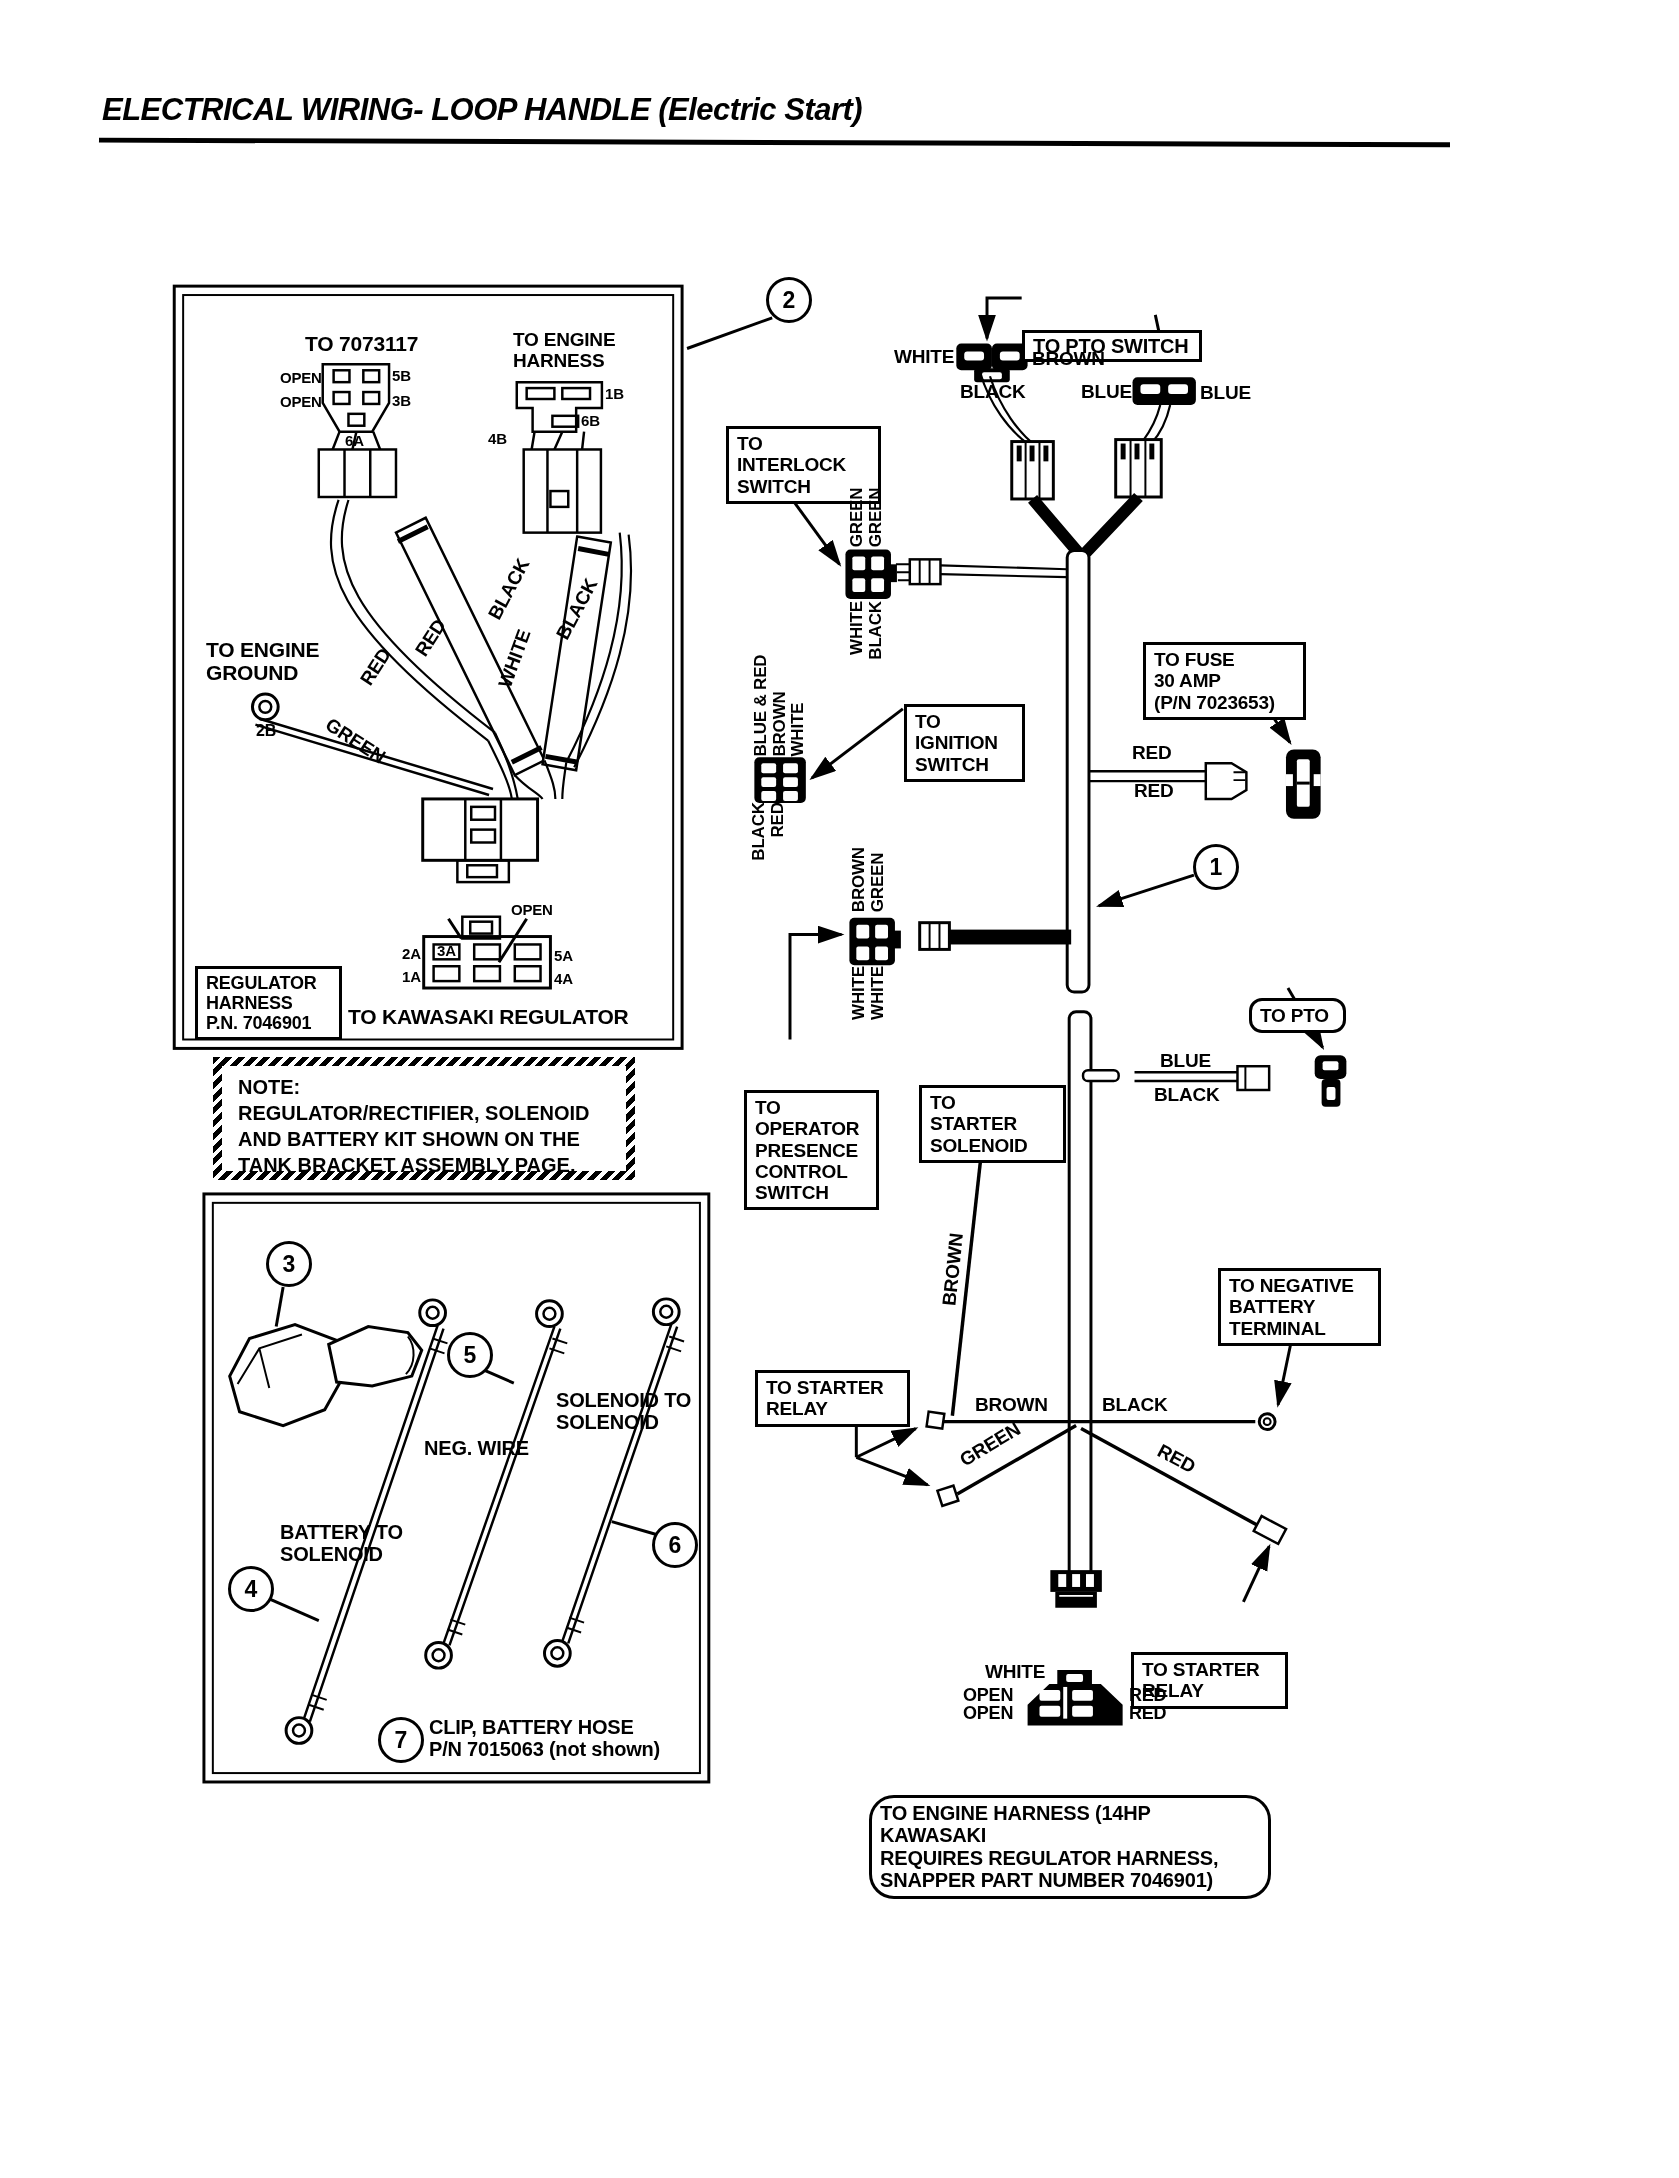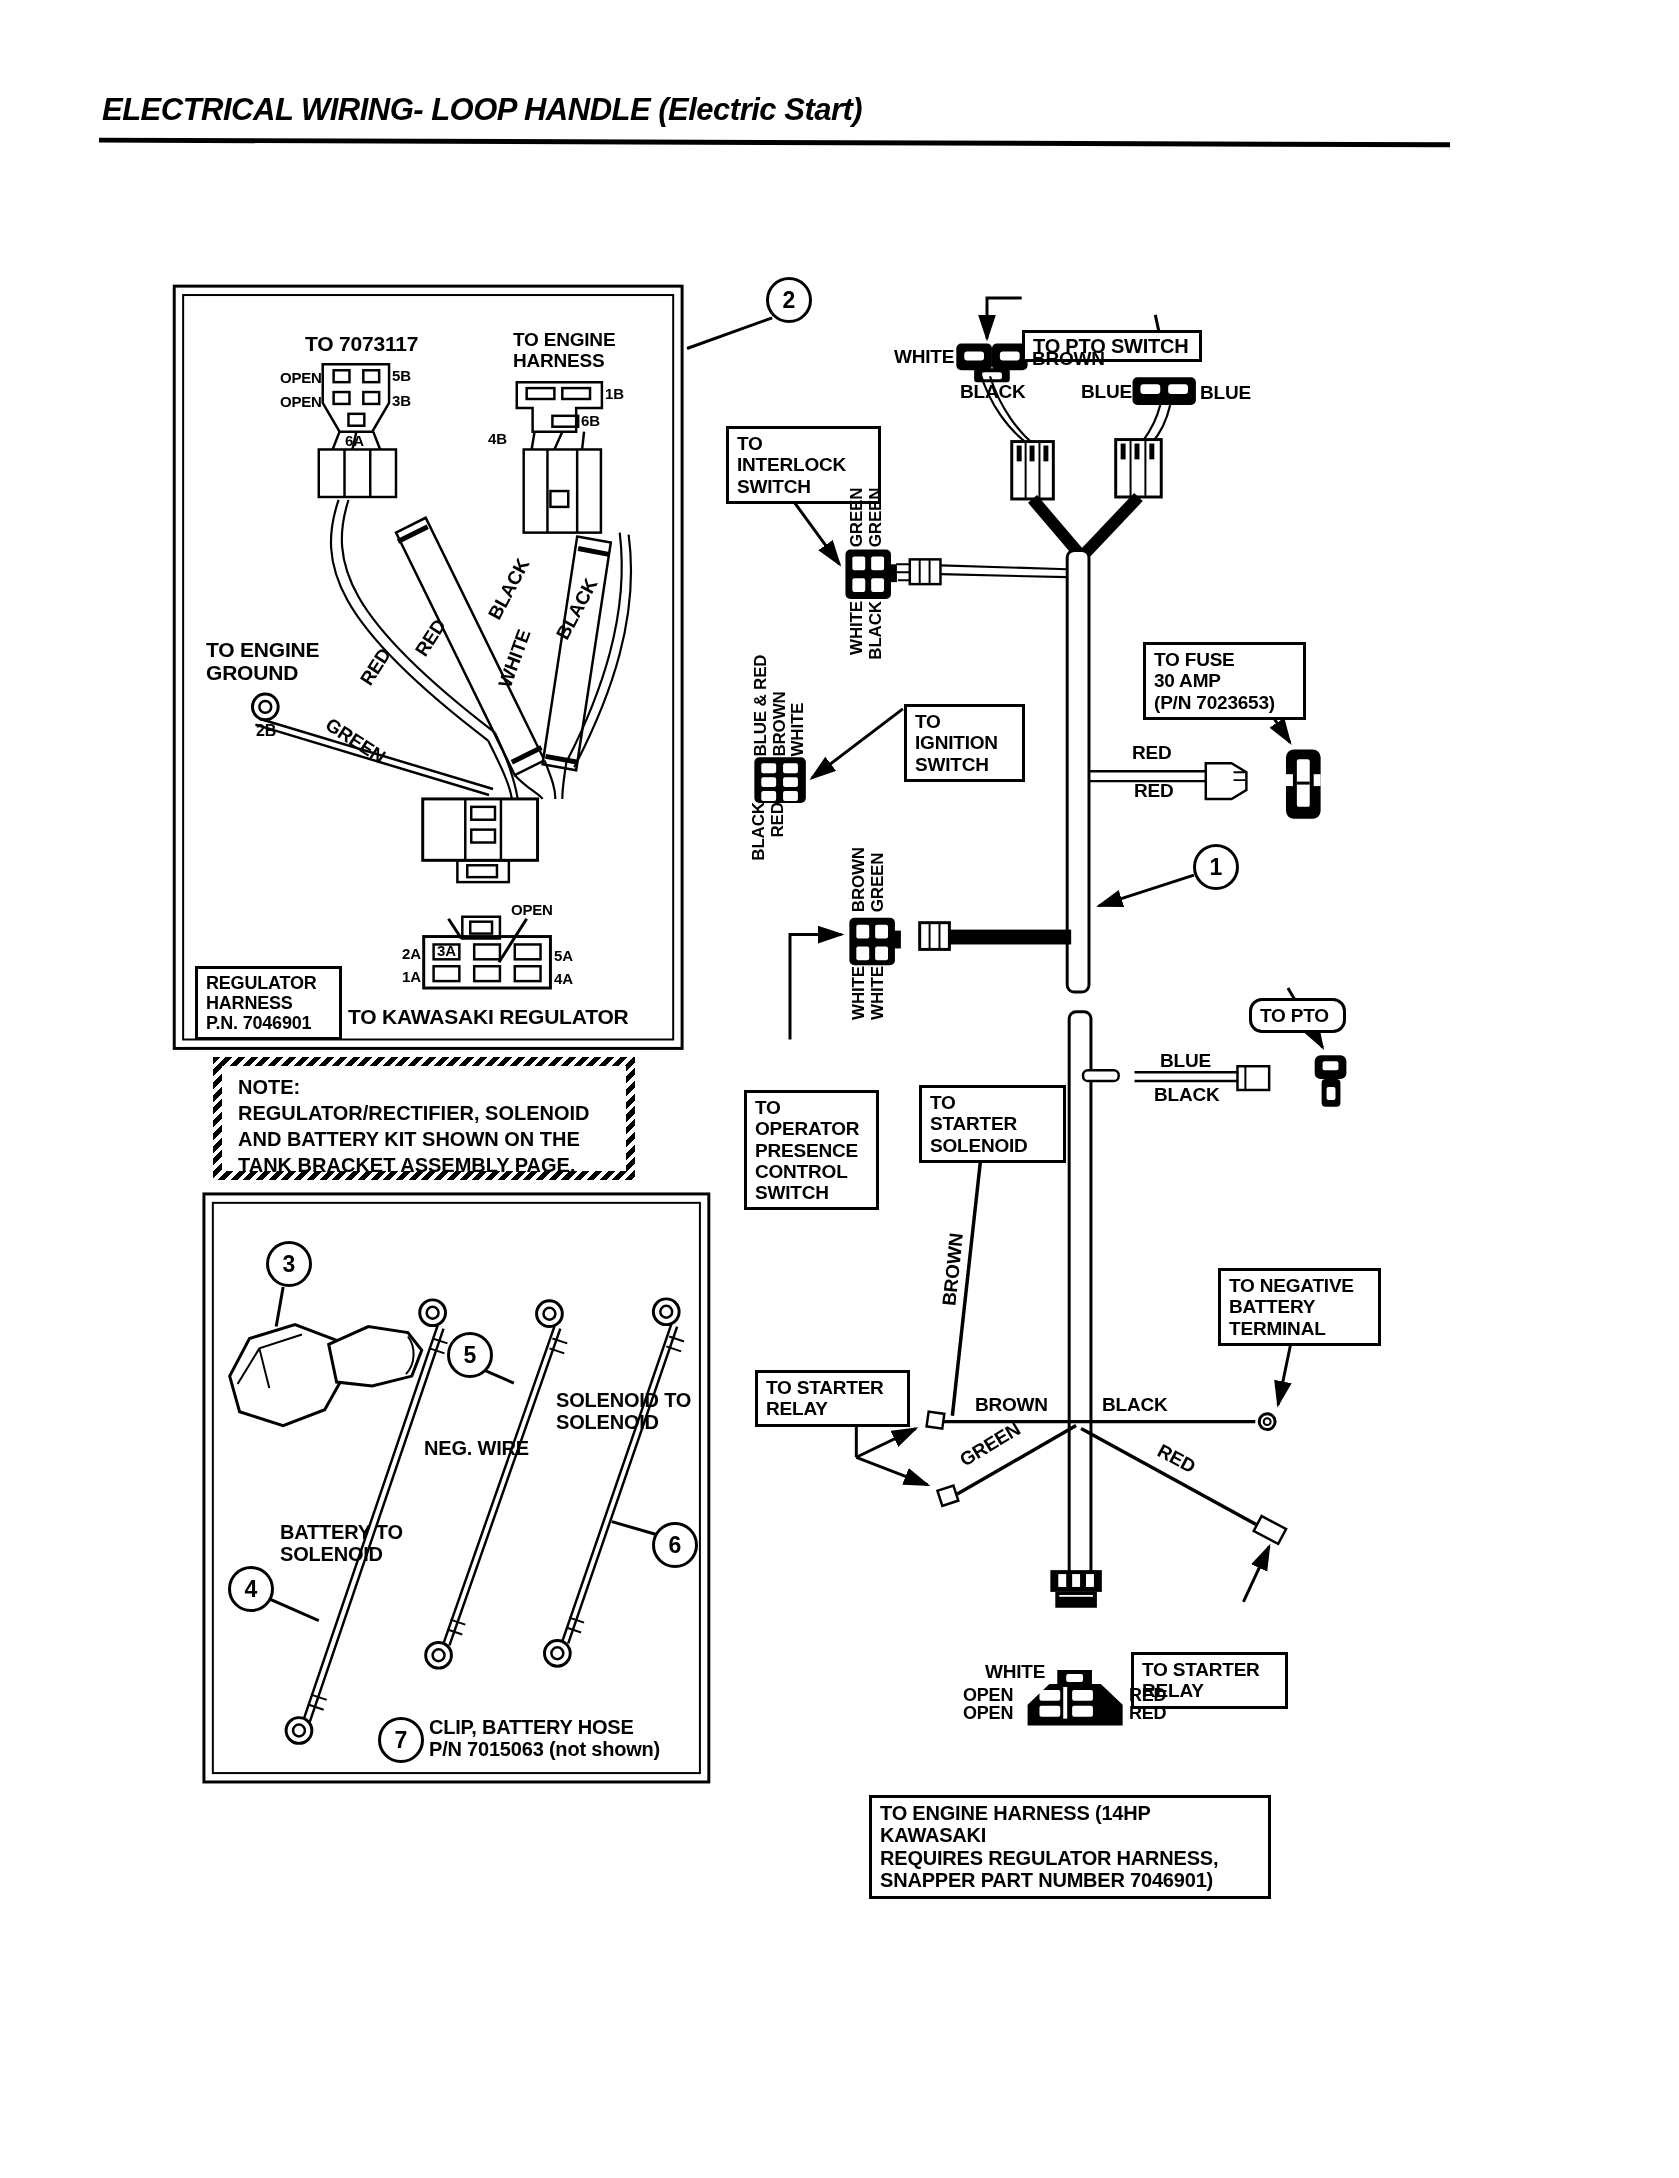--- a/index.html
+++ b/index.html
@@ -359,21 +359,21 @@
   <div class="boxed" style="left:919px;top:1037px;width:125px;font-size:19px;">TO
 STARTER
 SOLENOID</div>
   <div class="boxed" style="left:1218px;top:1220px;width:141px;font-size:19px;">TO NEGATIVE
 BATTERY
 TERMINAL</div>
   <div class="boxed" style="left:755px;top:1322px;width:133px;font-size:19px;">TO STARTER
 RELAY</div>
   <div class="boxed" style="left:1131px;top:1604px;width:135px;font-size:19px;">TO STARTER
 RELAY</div>
-  <div class="boxed" style="left:869px;top:1747px;width:380px;font-size:20px;">TO ENGINE HARNESS (14HP KAWASAKI
+  <div class="boxed" style="left:869px;top:1747px;width:380px;font-size:20px;border-radius:25px;">TO ENGINE HARNESS (14HP KAWASAKI
 REQUIRES REGULATOR HARNESS,
 SNAPPER PART NUMBER 7046901)</div>
 
   <div class="lbl" style="left:894px;top:347px;font-size:19px;">WHITE</div>
   <div class="lbl" style="left:1032px;top:349px;font-size:19px;">BROWN</div>
   <div class="lbl" style="left:960px;top:382px;font-size:19px;">BLACK</div>
   <div class="lbl" style="left:1081px;top:382px;font-size:19px;">BLUE</div>
   <div class="lbl" style="left:1200px;top:383px;font-size:19px;">BLUE</div>
 
   <div class="rlbl" style="left:832px;top:494px;width:69px;font-size:17px;transform:rotate(-90deg);">GREEN

